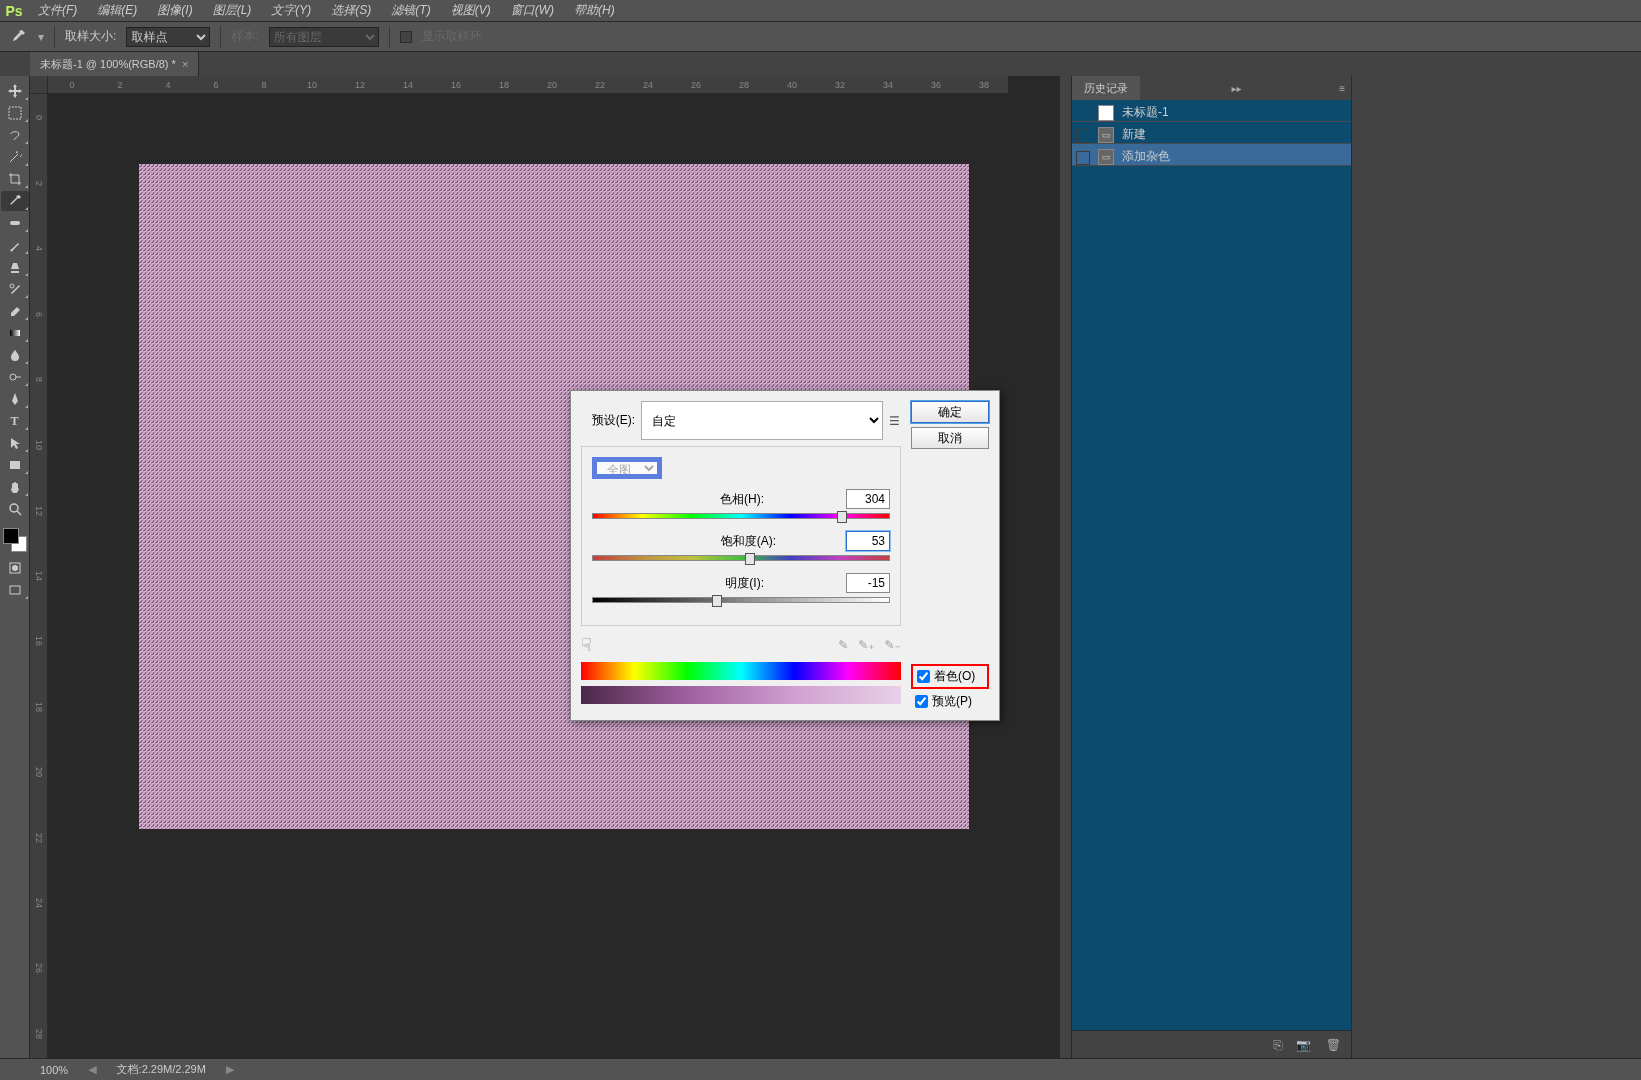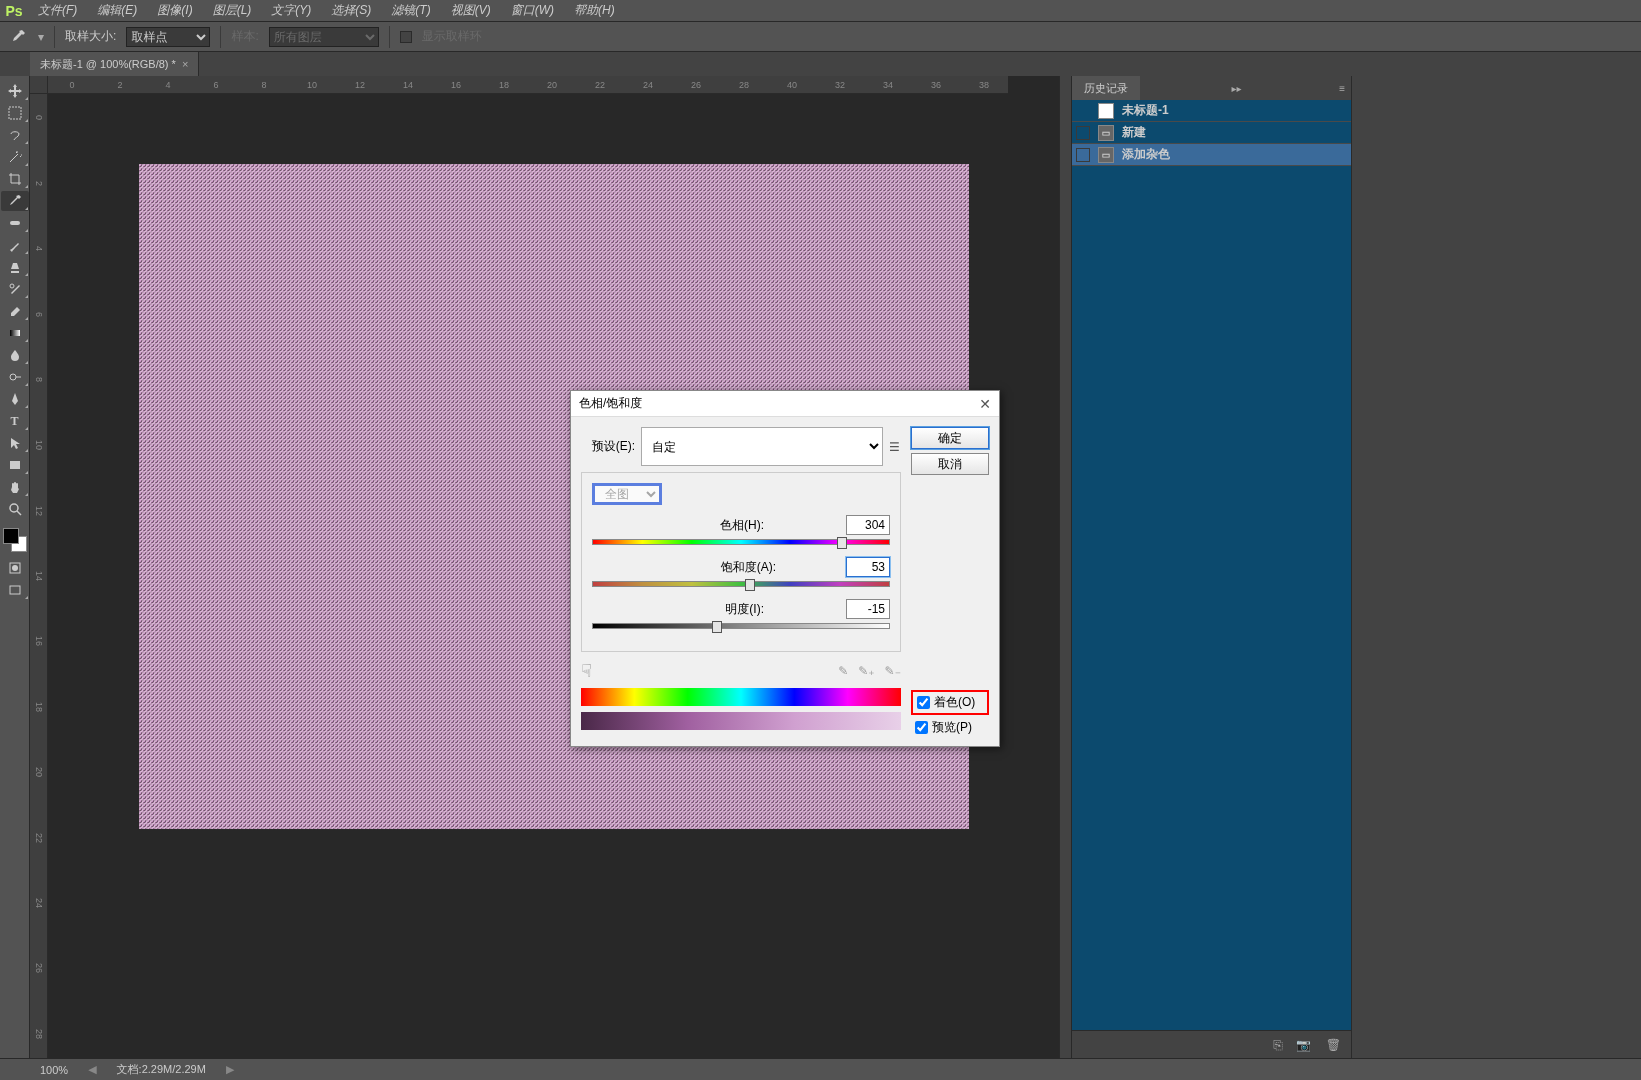--- a/index.html
+++ b/index.html
@@ -41,21 +41,21 @@
   repeating-radial-gradient(circle at 0 0, #000 0px, #fff 1px, #c090c0 2px, #000 3px);
   background-size: 100% 100%, 4px 4px;
   image-rendering: pixelated;
 }
 
 .panels-right { width: 280px; background: #0c4a6e; border-left:1px solid #282828; display:flex; flex-direction:column; }
 .panel-tabs { display:flex; align-items:center; height:24px; background:#434343; }
 .panel-tab { padding: 0 12px; height:100%; display:flex; align-items:center; background:#535353; font-size:11px;}
 .panel-menu { margin-left:auto; margin-right:6px; color:#aaa; font-size:10px;}
 .history-list { flex:0 0 auto;}
-.history-item { display:flex; align-items:center; height:22px; padding-left:4px; gap:8px; border-bottom:1px solid #4a4a4a;font-weight:bold; }
+.history-item { display:flex; align-items:flex-end; height:22px; padding-left:4px; gap:8px; border-bottom:1px solid #4a4a4a; }
 .history-item.active { background: #3a6a9a; }
 .history-item .visx { width:14px;height:14px; border:1px solid #3a3a3a; display:inline-block;}
 .history-item .hicon { width:16px; height:16px; background:#666; border:1px solid #888; display:inline-flex; align-items:center; justify-content:center; font-size:9px; }
 .history-item.top .hicon { background:#fff; }
 .panel-empty { flex:1; }
 .panel-footer { height:28px; background:#434343; display:flex; align-items:center; justify-content:flex-end; gap:14px; padding-right:10px; color:#aaa; border-top:1px solid #2a2a2a; font-size:12px;}
 
 .panel-handle { width:12px; background:#434343; border-left:1px solid #2a2a2a;}
 
 .status-bar { height:22px; background:#535353; border-top:1px solid #282828; display:flex; align-items:center; padding-left:40px; font-size:11px; gap:20px;}
@@ -67,21 +67,21 @@
 .dialog-body { display:flex; padding: 10px; gap: 10px; }
 .dialog-main { flex:1; }
 .dialog-side { width: 78px; display:flex; flex-direction:column; gap: 4px; align-items:stretch; }
 .dlg-row { display:flex; align-items:center; gap:6px; font-size:12px; margin-bottom:6px;}
 .dlg-row label.lbl { display:inline-block; text-align:right; }
 .dlg-select { flex:1; height:39px; border:1px solid #aaa; background:#fff; font-size:12px; padding-left:6px; }
 .dlg-btn { height:22px; background: linear-gradient(#fff,#e5e5e5); border:1px solid #888; font-size:12px; text-align:center; line-height:20px;}
 .dlg-btn.primary { border:1px solid #2a6fcf; outline:1px solid #5a9fdf; }
 .fieldset { border:1px solid #ccc; padding:10px; }
 .fs-top { display:flex; margin-bottom:10px;}
-.fs-select-small { width:70px; height:22px; border:3px solid #1d4ed8; background:#fff; font-size:12px; padding-left:6px; color:#888;}
+.fs-select-small { width:70px; height:22px; border:5px solid #1d4ed8; background:#fff; font-size:12px; padding-left:6px; color:#888;}
 .slider-row { display:flex; align-items:center; margin-bottom:4px; justify-content:flex-end; gap:6px;}
 .slider-row label { font-size:12px; }
 .slider-row .numbox { width:44px; height:20px; border:1px solid #2a6fcf; outline:1px solid #8abfef; text-align:right; padding-right:4px; font-size:12px; background:#fff; line-height:18px;}
 .slider-row .numbox.plain { border:1px solid #888; outline:none;}
 .slider-track { height:8px; margin: 2px 0 10px 0; position:relative; }
 .slider-hue { background: linear-gradient(to right, #f00,#ff0,#0f0,#0ff,#00f,#f0f,#f00); height:6px; border:1px solid #888;}
 .slider-gray { background: linear-gradient(to right, #c04040,#c09040,#c0c040,#40c040,#4040c0,#c040c0,#c04040); height:6px; border:1px solid #888;}
 .slider-light { background: linear-gradient(to right, #000,#888,#fff); height:6px; border:1px solid #888;}
 .slider-handle { position:absolute; top:-2px; width:10px; height:12px; background:#e5e5e5; border:1px solid #555; transform:translateX(-50%);}
 .bottom-tools { display:flex; align-items:center; gap:10px; margin-top:8px;}
@@ -330,24 +330,20 @@
           <span>24</span>
           <span>26</span>
           <span>28</span>
       </div>
       <div class="canvas-viewport">
         <div class="canvas-image"></div>
       </div>
     </div>
 
     <div class="dialog">
-      <div class="dialog-title">
-        <span>色相/饱和度</span>
-        <span class="close">✕</span>
-      </div>
       <div class="dialog-body">
         <div class="dialog-main">
           <div class="dlg-row">
             <label class="lbl" style="width:54px;">预设(E):</label>
             <select class="dlg-select">
               <option>自定</option>
             </select>
             <span class="link-icon">☰</span>
           </div>
           <div class="fieldset">

